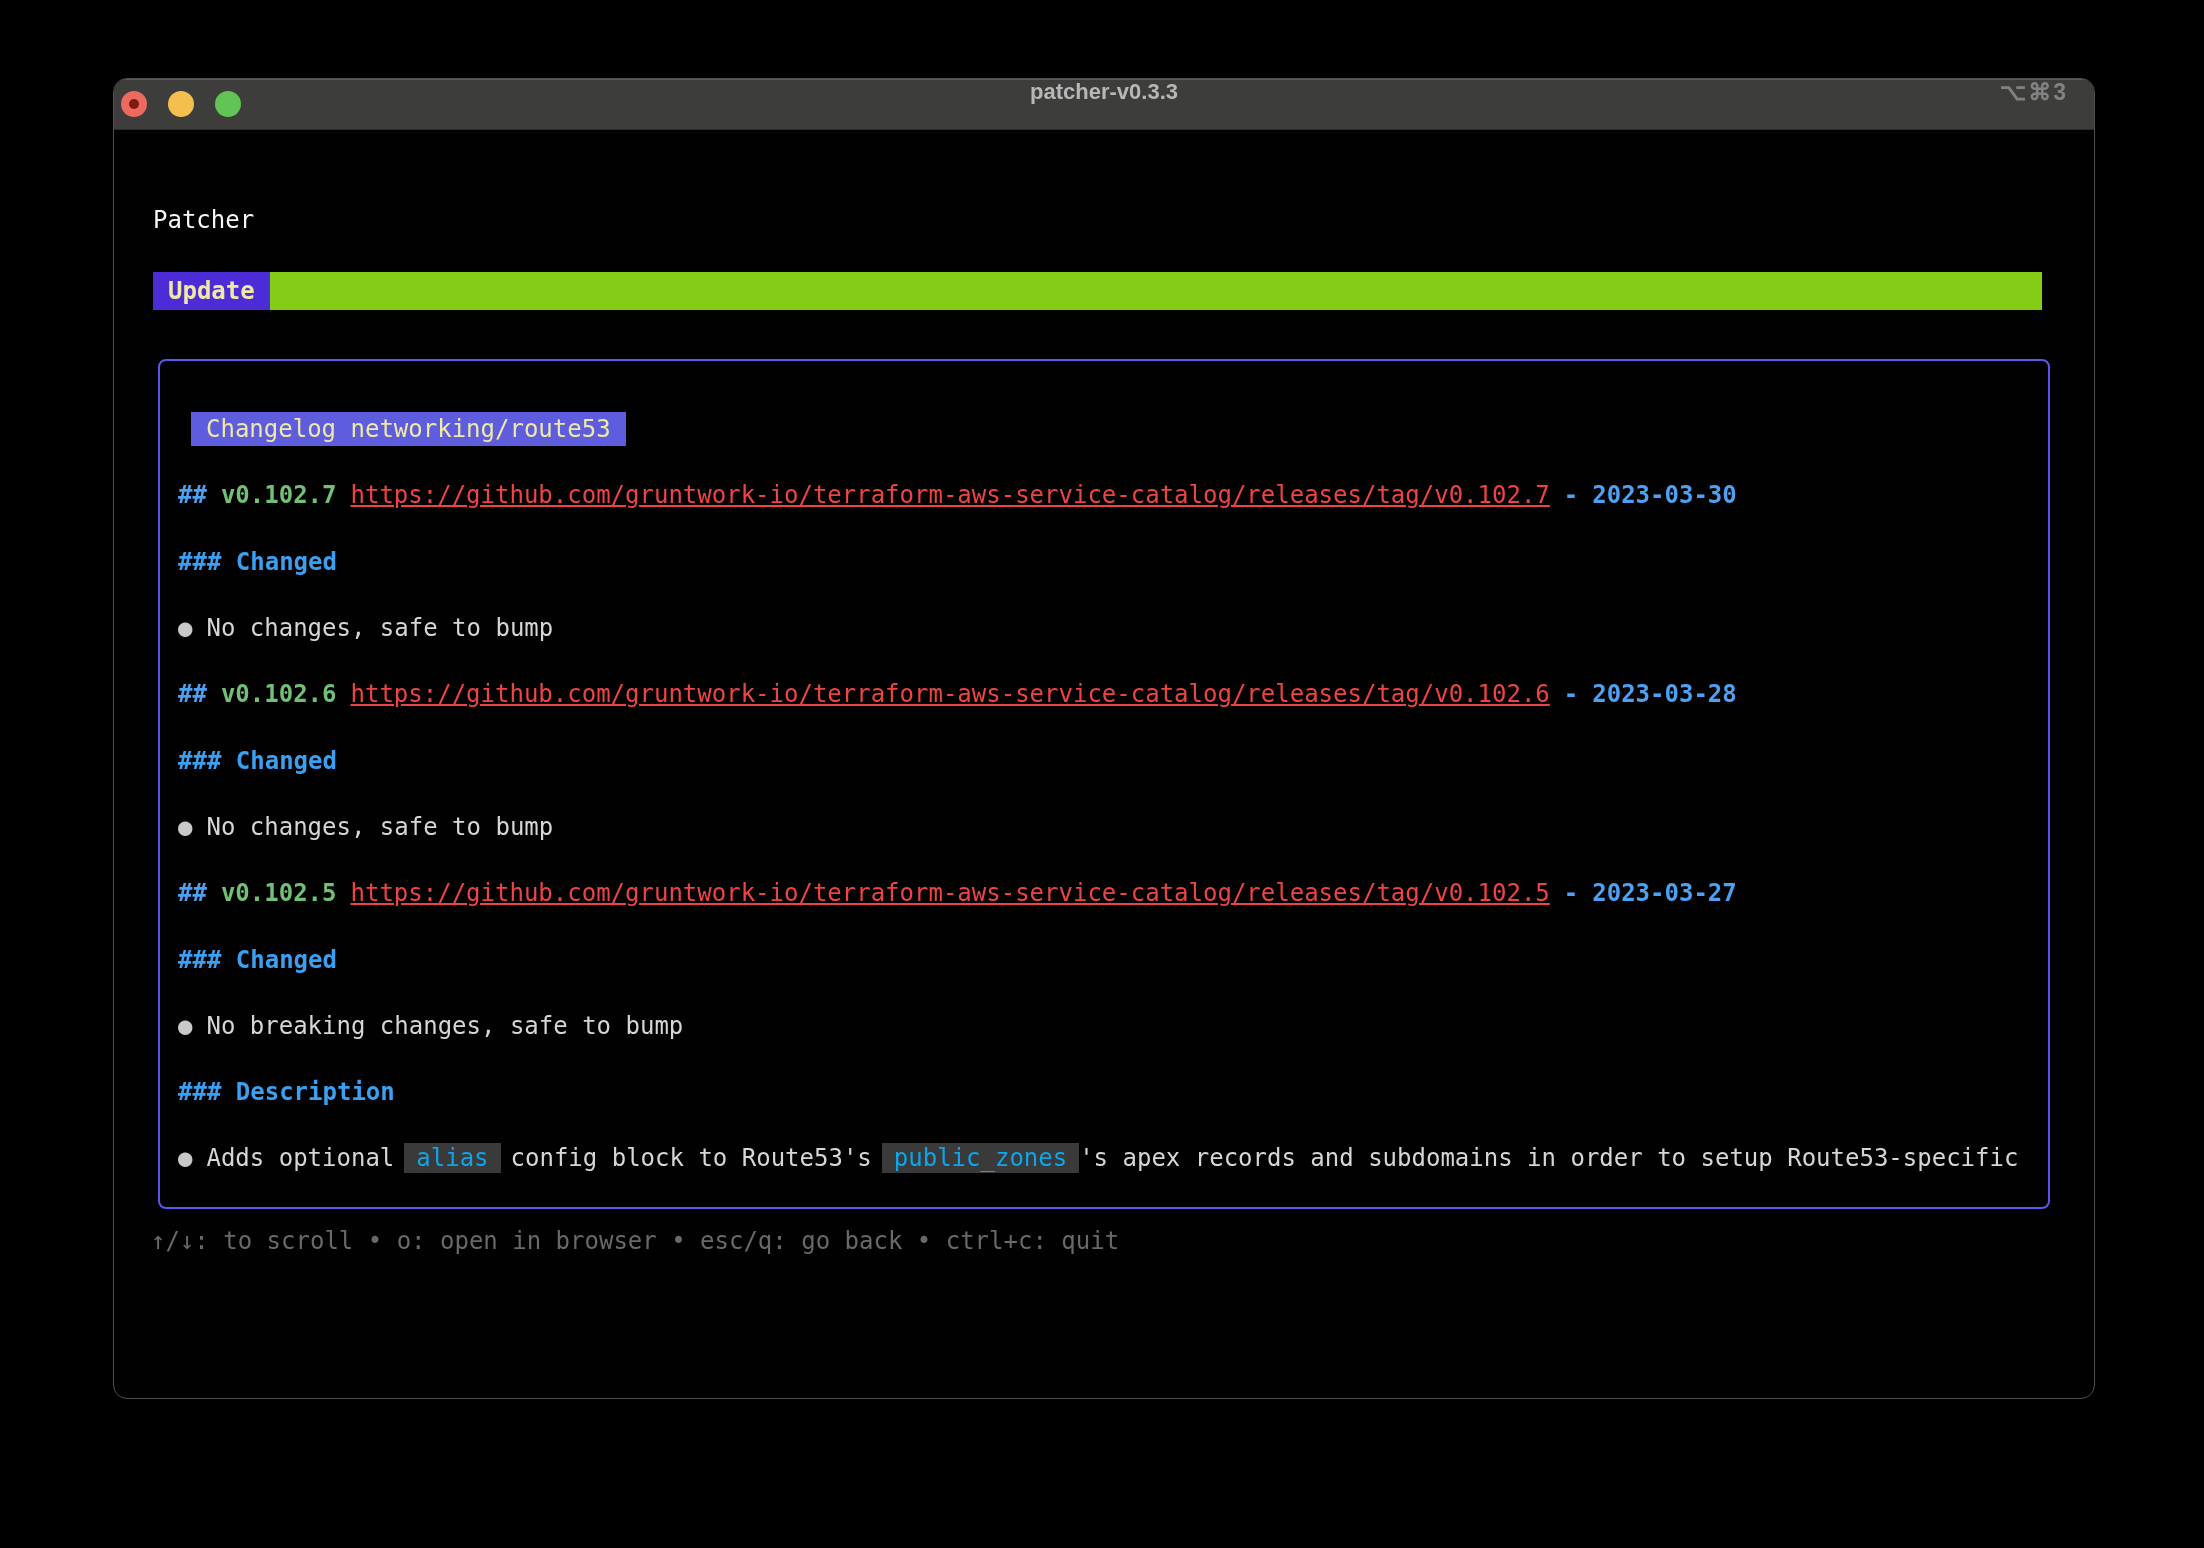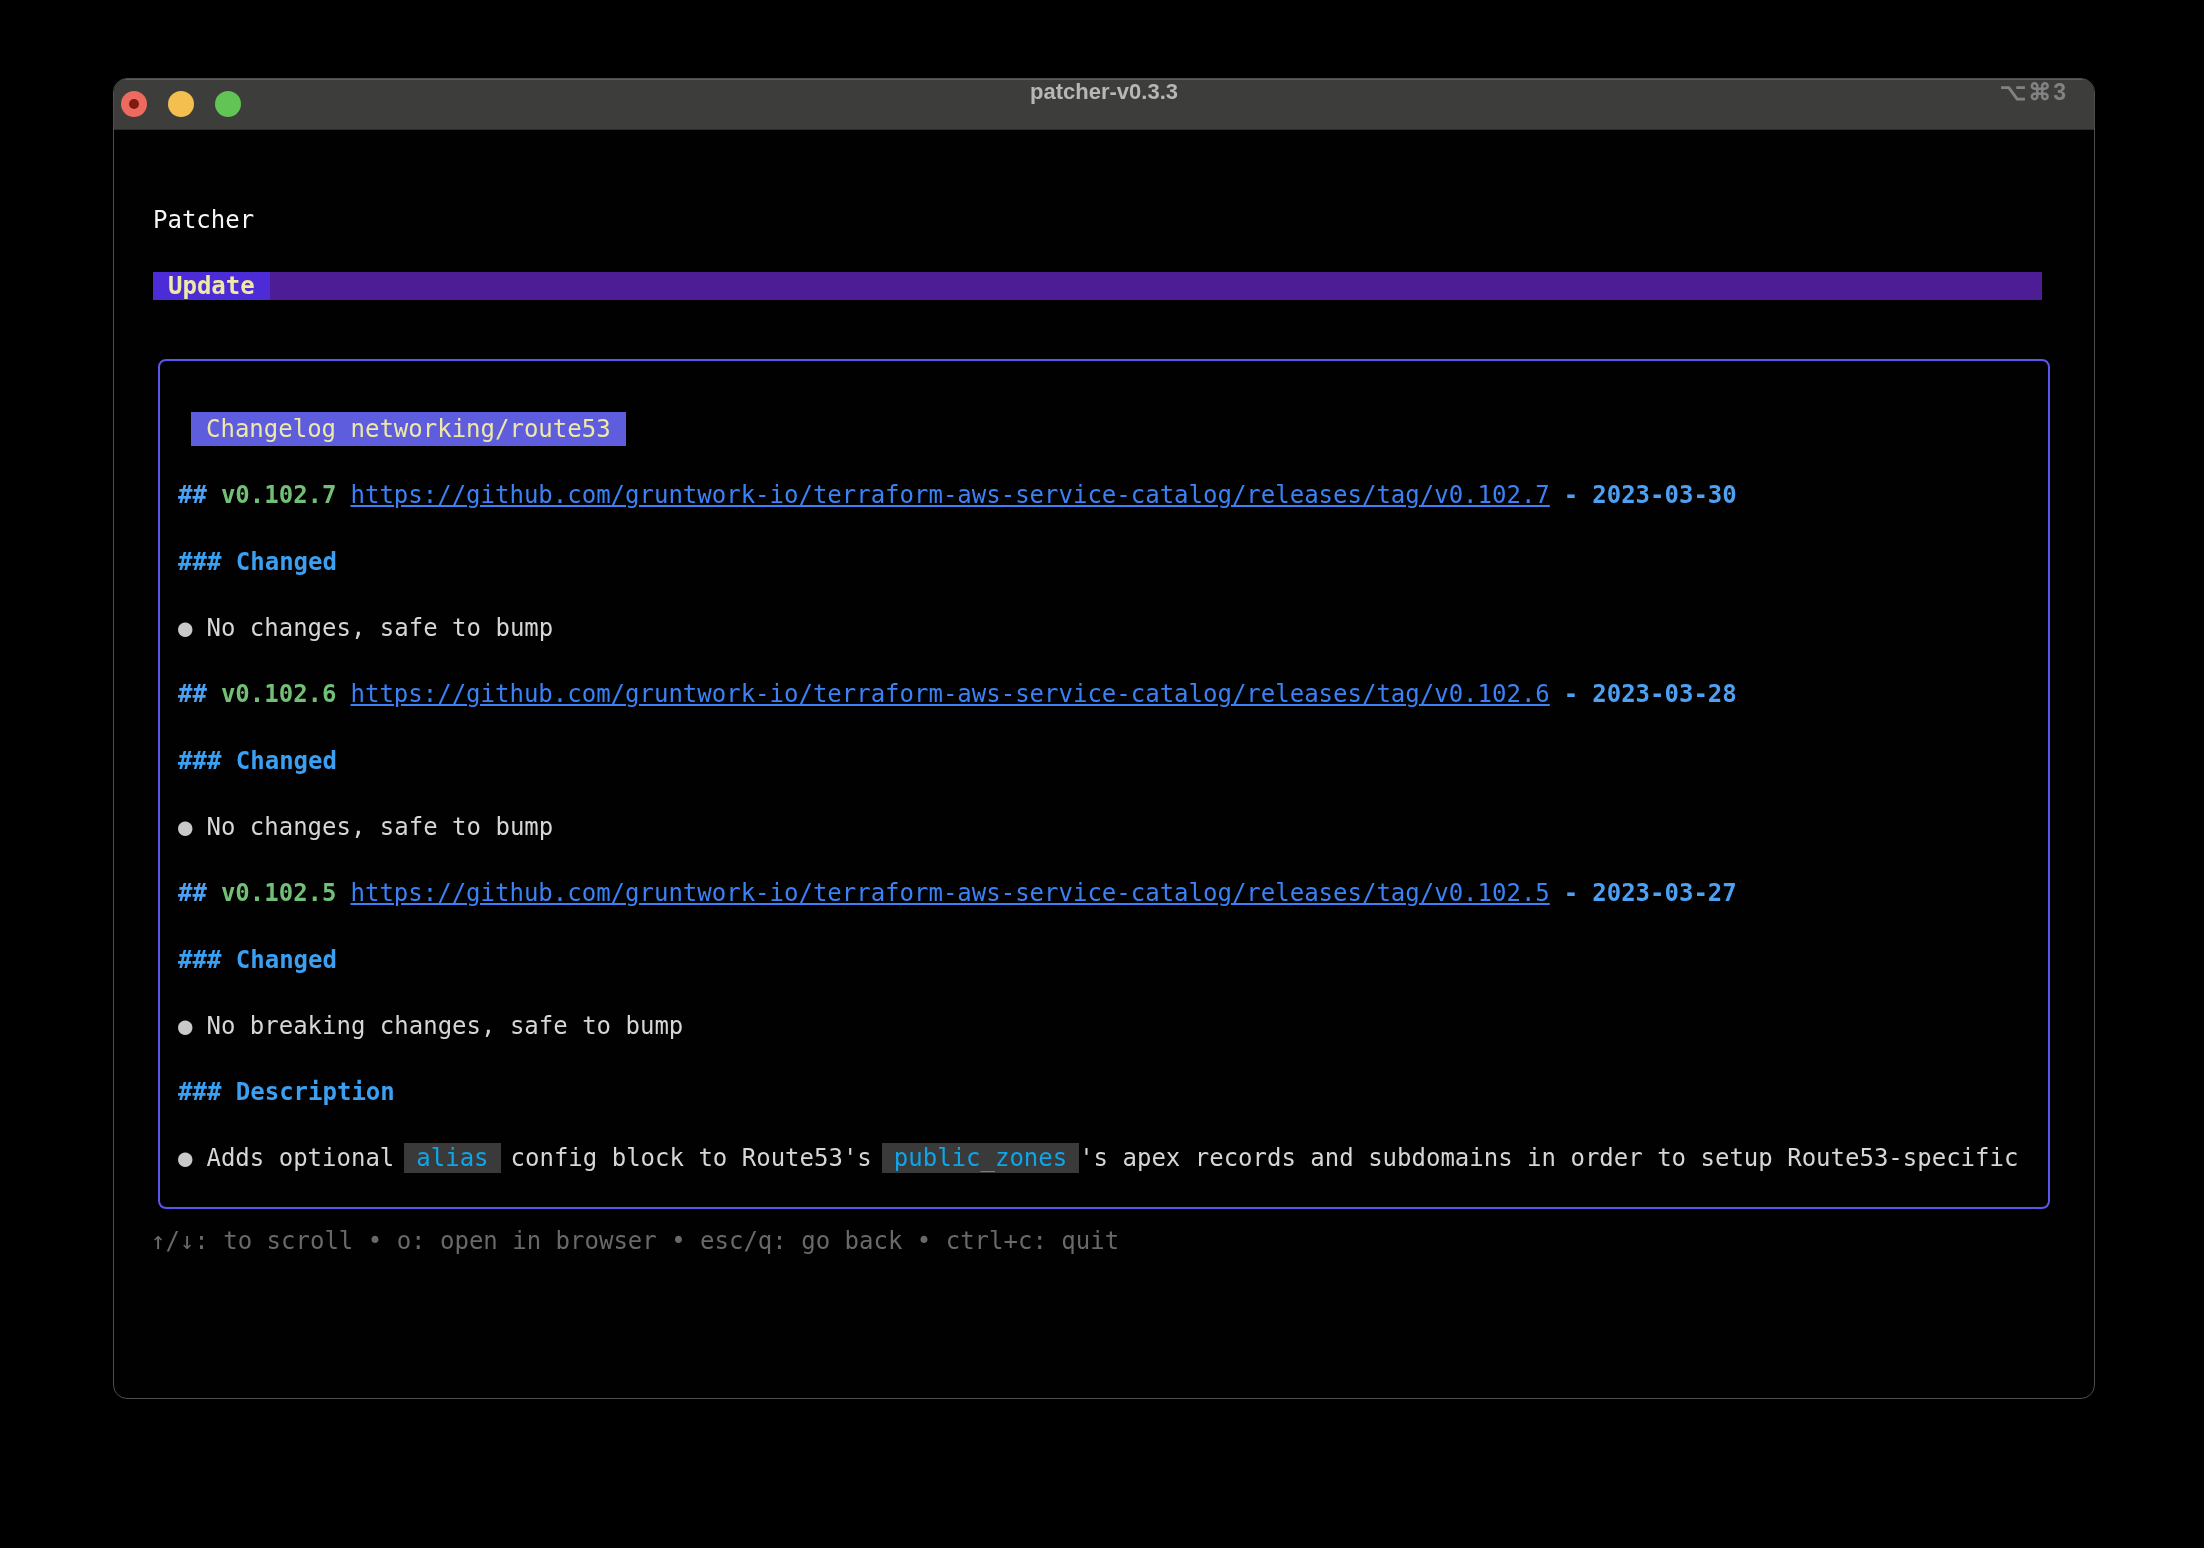--- a/index.html
+++ b/index.html
@@ -19,34 +19,34 @@
   .light.green{background:#61c454;}
   .wtitle{text-align:center;line-height:50px;font:700 22px "Liberation Sans",sans-serif;color:#b7b7b7;}
   .wshortcut{position:absolute;right:26px;top:0;line-height:50px;
     font:700 23px "Liberation Sans",sans-serif;color:#828282;letter-spacing:2px;}
 
   
   .term{position:absolute;left:0;top:50px;right:0;bottom:0;
     font-family:"DejaVu Sans Mono",monospace;font-size:24px;color:#d6d6d6;}
   .app-title{position:absolute;left:39px;top:77px;color:#f7f7f7;font-weight:400;}
 
-  .tabbar{position:absolute;left:39px;top:143px;width:1889px;height:28px;
-    background:#4c1d95;display:flex;align-items:stretch;}
+  .tabbar{position:absolute;left:39px;top:143px;width:1889px;height:38px;
+    background:#84cc16;display:flex;align-items:stretch;}
   .tab{background:#4b2cd6;color:#f0e9a6;font-weight:700;padding:0 15px;
     display:flex;align-items:center;}
 
   .viewport{position:absolute;left:44px;top:230px;width:1892px;height:850px;
     box-sizing:border-box;border:2px solid #5a56ee;border-radius:8px;
     padding:35px 0 0 18px;overflow:hidden;}
   .mdline{height:66.3px;display:flex;align-items:center;white-space:pre;}
   .badge{display:inline-block;background:#5d5ddd;color:#f0e9a6;font-weight:400;
     padding:3px 15px;margin-left:13px;}
   .md-hash{color:#4da0f2;font-weight:700;margin-right:14px;}
   .md-ver{color:#72c077;font-weight:700;margin-right:14px;}
-  .md-url{color:#3b82f6;text-decoration:underline;margin-right:14px;cursor:pointer;}
+  .md-url{color:#ef4444;text-decoration:underline;margin-right:14px;cursor:pointer;}
   .md-sep{color:#4da0f2;font-weight:700;margin-right:14px;}
   .md-date{color:#4da0f2;font-weight:700;}
   .h3{color:#3ba0f2;font-weight:700;}
   .dot{color:#c9c9c9;margin-right:14px;}
   .code{background:#3a3a3a;color:#0ea5e9;padding:1px 12px;margin:12px 10px;}
   .code.flush-right{margin-right:0;}
 
   .helpbar{position:absolute;left:37px;top:1098px;color:#696969;}
 </style>
 </head>

